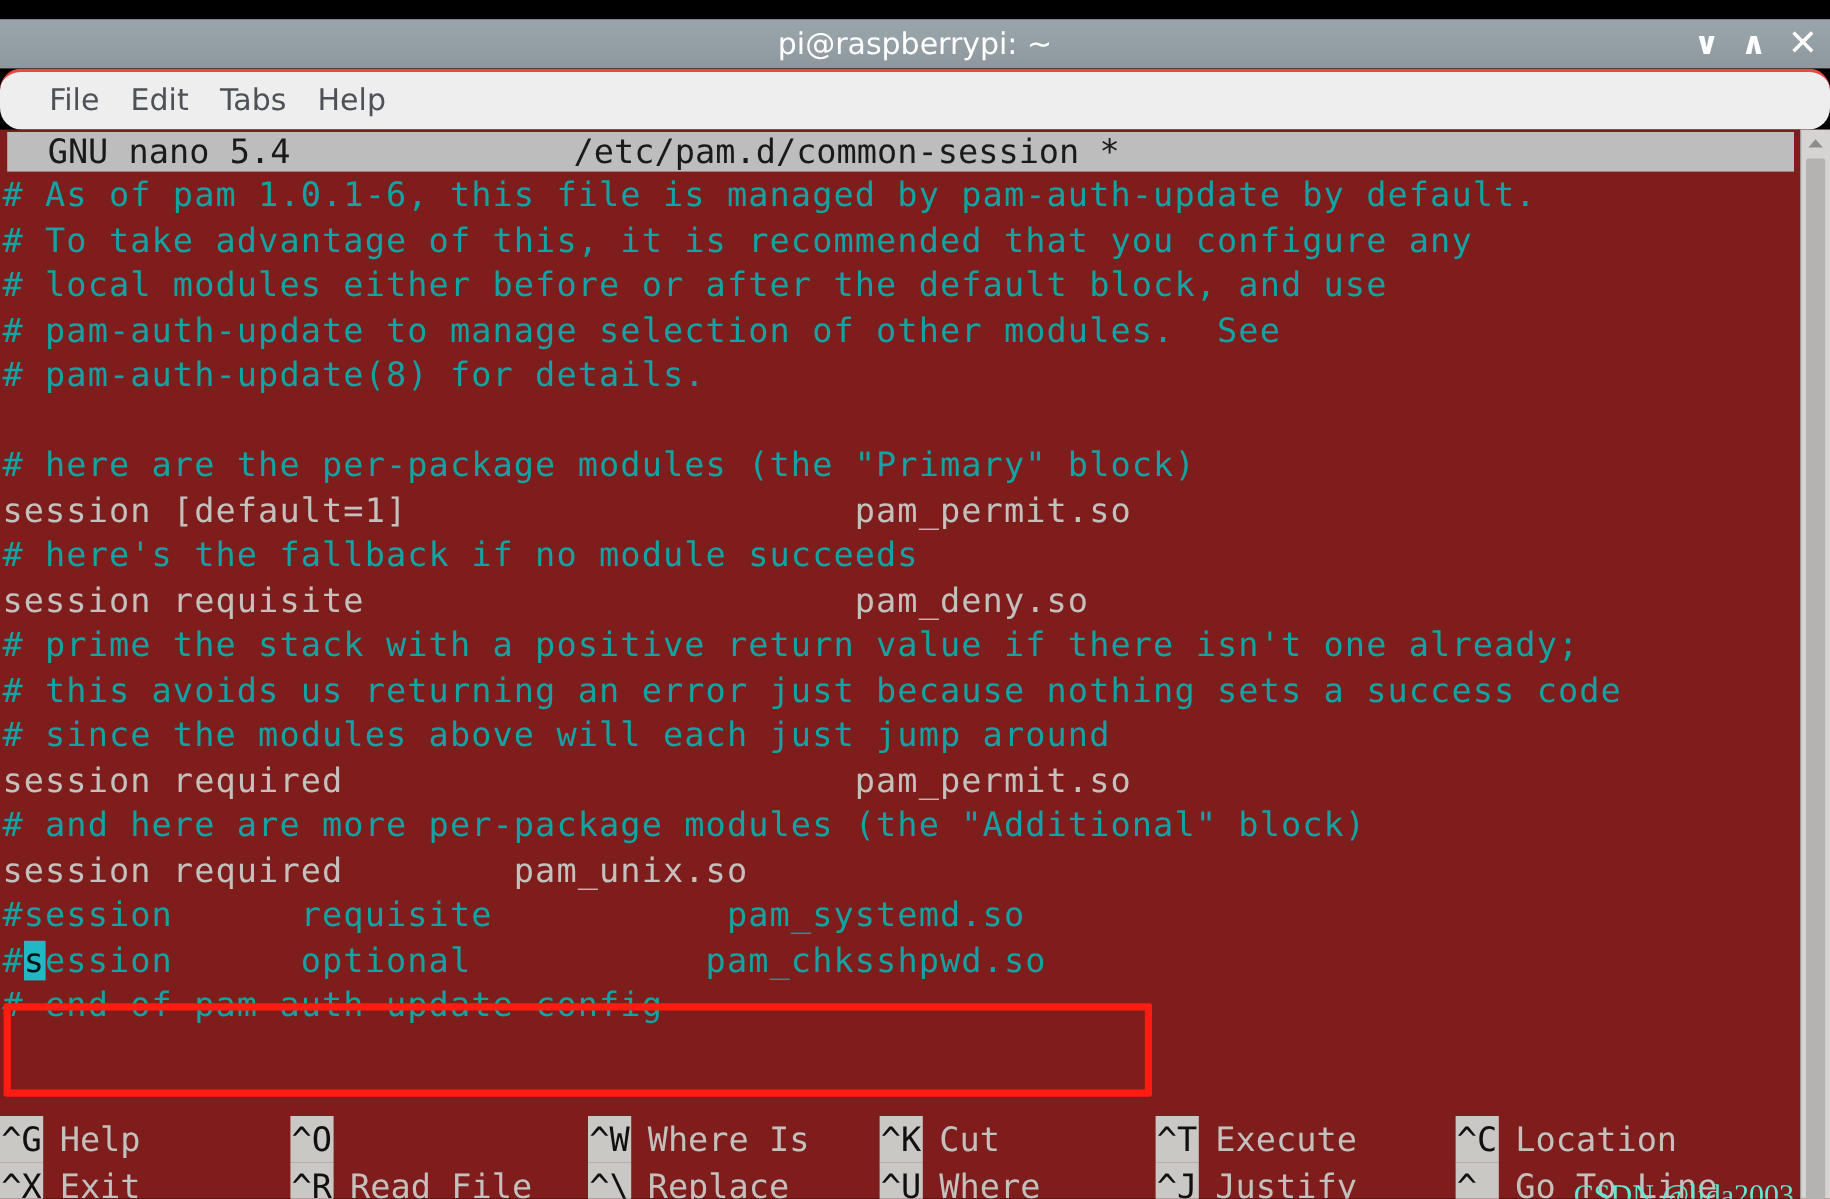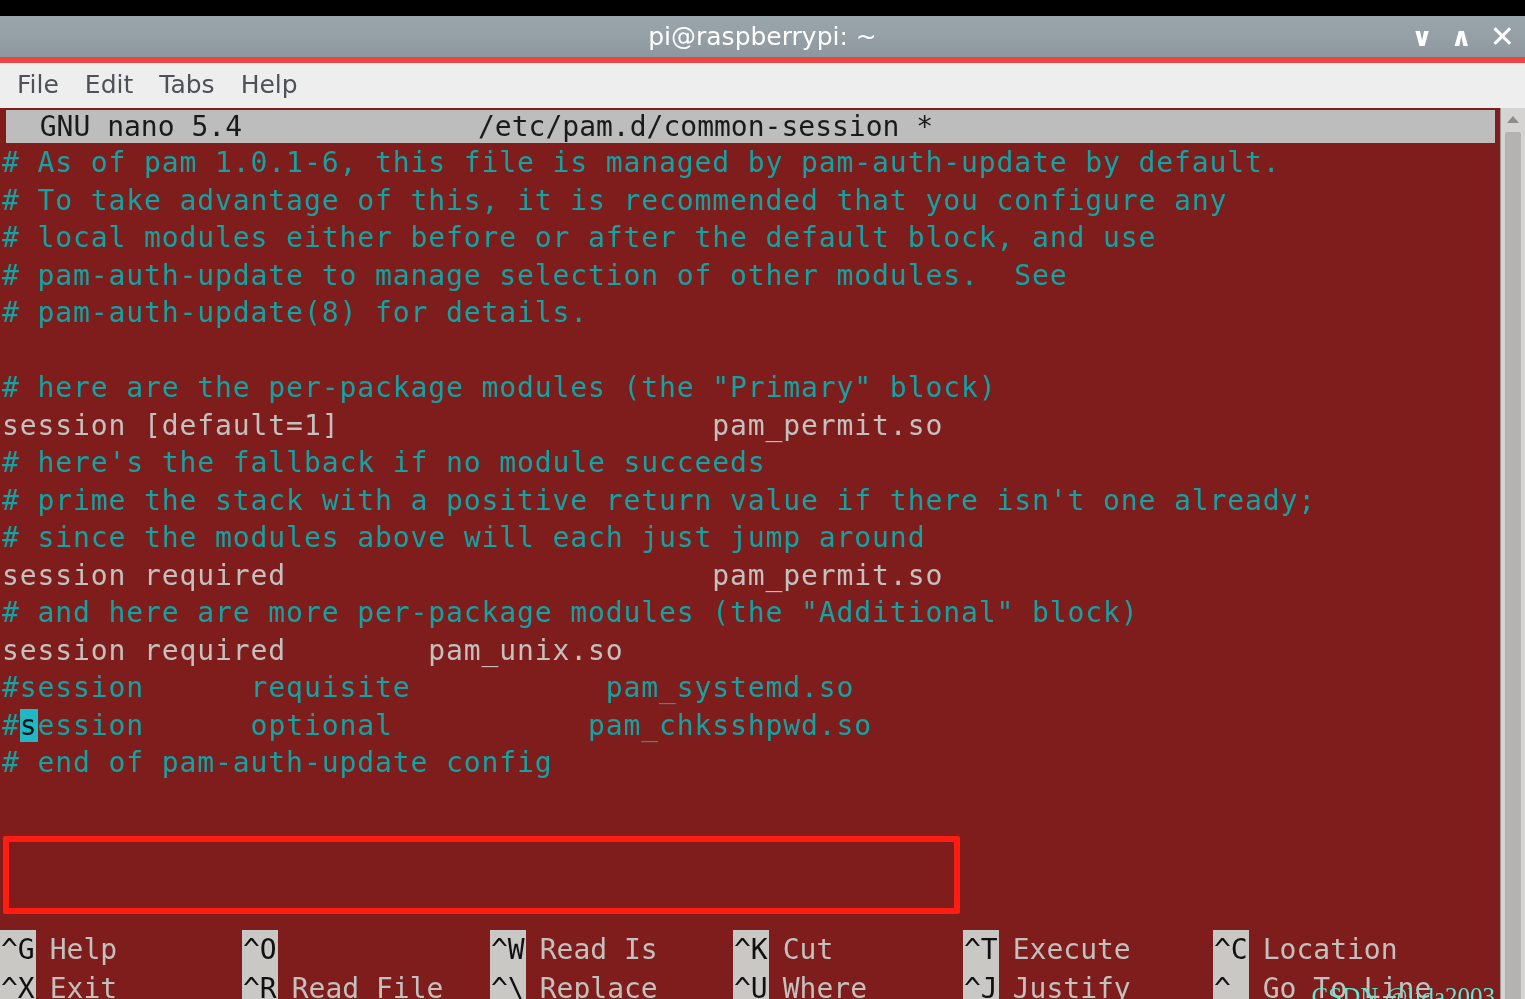--- a/index.html
+++ b/index.html
@@ -61,25 +61,26 @@
     user-select: none;
   }
   .winbtn.close { font-size: 30px; }
 
   
   .menubar {
     position: absolute;
     left: 0; top: 41px;
     width: 1525px; height: 51px;
     background: #efeeee;
-    border-top: 6px solid #ef4444;
-    box-sizing: border-box;
-    display: flex;
-    align-items: center;
-    padding-left: 4px;
+    border-top: 3px solid #ef4444;
+    box-sizing: border-box;
+    display: flex;
+    align-items: center;
+    padding-left: 28px;
+    border-radius: 18px;
   }
   .menu-item {
     font-family: "DejaVu Sans", sans-serif;
     font-size: 25px;
     color: #4e5258;
     padding: 2px 13px 4px 13px;
     cursor: pointer;
     white-space: nowrap;
   }
 
@@ -255,37 +256,39 @@
     <div class="editor" id="editor">
         <div class="line comment"># As of pam 1.0.1-6, this file is managed by pam-auth-update by default.</div>
         <div class="line comment"># To take advantage of this, it is recommended that you configure any</div>
         <div class="line comment"># local modules either before or after the default block, and use</div>
         <div class="line comment"># pam-auth-update to manage selection of other modules.  See</div>
         <div class="line comment"># pam-auth-update(8) for details.</div>
         <div class="line blank"> </div>
         <div class="line comment"># here are the per-package modules (the "Primary" block)</div>
         <div class="line ">session [default=1]                     pam_permit.so</div>
         <div class="line comment"># here's the fallback if no module succeeds</div>
+        <div class="line ">session requisite                       pam_deny.so</div>
         <div class="line comment"># prime the stack with a positive return value if there isn't one already;</div>
+        <div class="line comment"># this avoids us returning an error just because nothing sets a success code</div>
         <div class="line comment"># since the modules above will each just jump around</div>
         <div class="line ">session required                        pam_permit.so</div>
         <div class="line comment"># and here are more per-package modules (the "Additional" block)</div>
         <div class="line ">session required        pam_unix.so</div>
         <div class="line comment">#session      requisite           pam_systemd.so</div>
         <div class="line comment">#<span class="cursor">s</span>ession      optional           pam_chksshpwd.so</div>
         <div class="line comment"># end of pam-auth-update config</div>
       </div>
 
     <div class="redbox"></div>
 
     <div class="shortcutbar">
       <div class="shortcut-row" id="sc-row1" style="position: relative;">
           <div class="sc" style="position: absolute; left: 0px;"><span class="key">^G</span><span class="lbl">Help</span></div>
           <div class="sc" style="position: absolute; left: 242px;"><span class="key">^O</span></div>
-          <div class="sc" style="position: absolute; left: 490px;"><span class="key">^W</span><span class="lbl">Read Is</span></div>
+          <div class="sc" style="position: absolute; left: 490px;"><span class="key">^W</span><span class="lbl">Where Is</span></div>
           <div class="sc" style="position: absolute; left: 733px;"><span class="key">^K</span><span class="lbl">Cut</span></div>
           <div class="sc" style="position: absolute; left: 963px;"><span class="key">^T</span><span class="lbl">Execute</span></div>
           <div class="sc" style="position: absolute; left: 1213px;"><span class="key">^C</span><span class="lbl">Location</span></div>
         </div>
       <div class="shortcut-row" id="sc-row2" style="position: relative;">
           <div class="sc" style="position: absolute; left: 0px;"><span class="key">^X</span><span class="lbl">Exit</span></div>
           <div class="sc" style="position: absolute; left: 242px;"><span class="key">^R</span><span class="lbl">Read File</span></div>
           <div class="sc" style="position: absolute; left: 490px;"><span class="key">^\</span><span class="lbl">Replace</span></div>
           <div class="sc" style="position: absolute; left: 733px;"><span class="key">^U</span><span class="lbl">Where</span></div>
           <div class="sc" style="position: absolute; left: 963px;"><span class="key">^J</span><span class="lbl">Justify</span></div>

